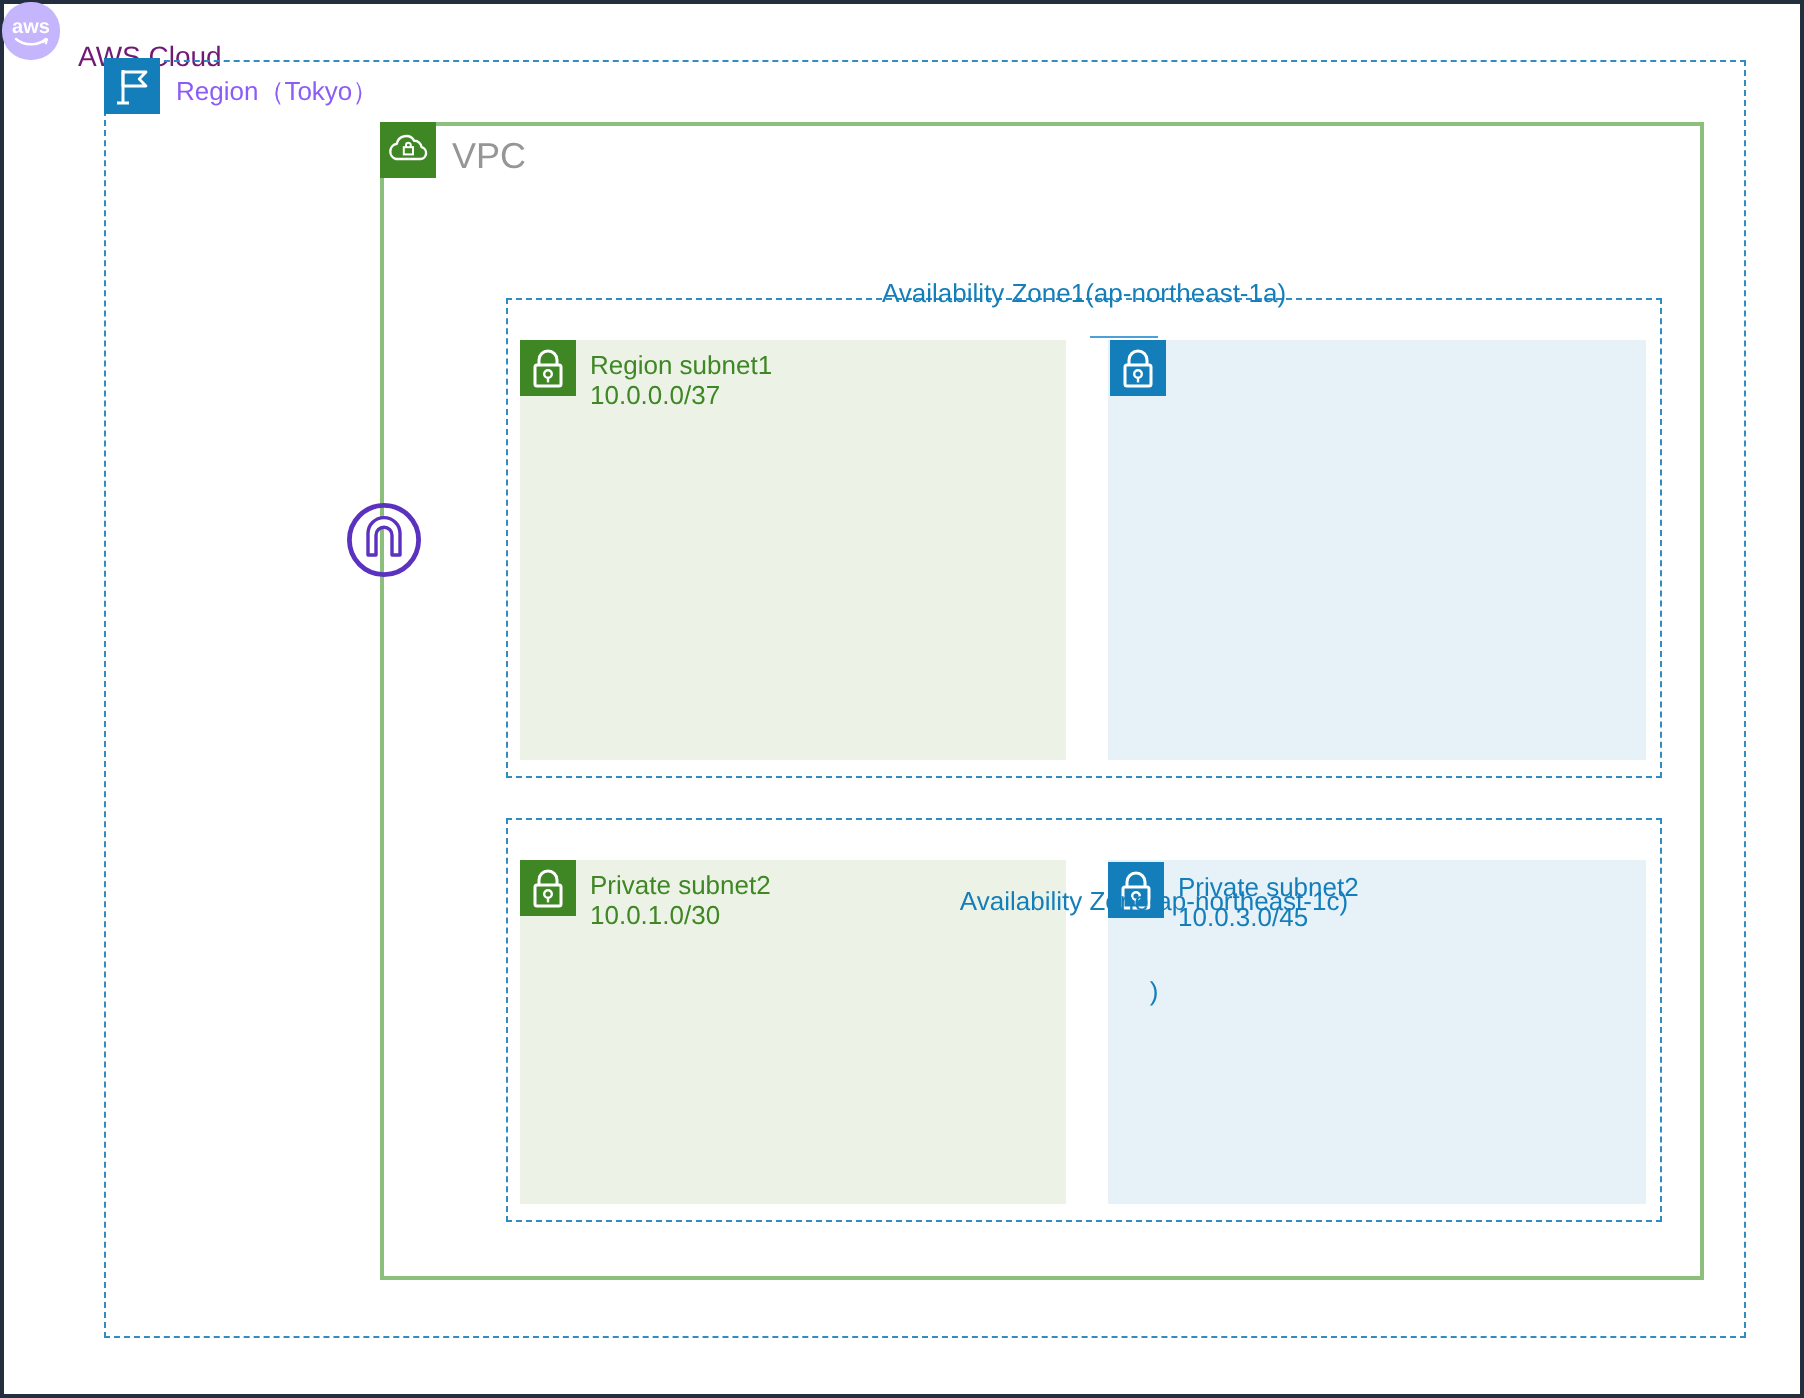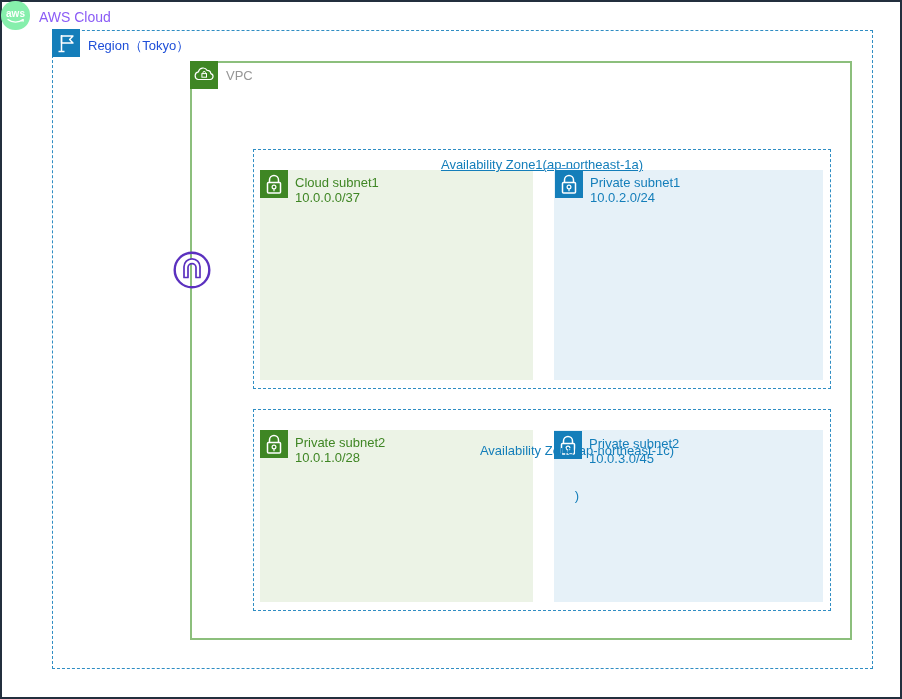--- a/index.html
+++ b/index.html
@@ -5,42 +5,42 @@
   html,body { margin:0; padding:0; background:#ffffff; }
   .canvas {
     position:relative; width:902px; height:699px; background:#ffffff;
     font-family:"Liberation Sans", sans-serif; overflow:hidden;
   }
   .abs { position:absolute; }
   .box { position:absolute; box-sizing:border-box; }
 
   
   .outer { left:0; top:0; width:902px; height:699px; border:2px solid #232F3E; }
-  .aws-icon { left:1px; top:1px; width:29px; height:29px; background:#86efac;border-radius:14px; }
-  .aws-label { left:39px; top:9px; font-size:14px; color:#8b5cf6; white-space:nowrap; }
+  .aws-icon { left:1px; top:1px; width:29px; height:29px; background:#c4b5fd;border-radius:14px; }
+  .aws-label { left:39px; top:20px; font-size:14px; color:#701a75; white-space:nowrap; }
 
   
   .region { left:52px; top:30px; width:821px; height:639px; border:1px dashed #2F8DC3; }
   .region-icon { left:52px; top:29px; width:28px; height:28px; background:#147EBA; }
-  .region-label { left:88px; top:37px; font-size:13px; color:#1d4ed8; white-space:nowrap; }
+  .region-label { left:88px; top:37px; font-size:13px; color:#8b5cf6; white-space:nowrap; }
 
   
   .vpc { left:190px; top:61px; width:662px; height:579px; border:2px solid #8CBF7C; }
   .vpc-icon { left:190px; top:61px; width:28px; height:28px; background:#3F8624; }
-  .vpc-label { left:226px; top:68px; font-size:13px; color:#969696; white-space:nowrap; }
+  .vpc-label { left:226px; top:68px; font-size:18px; color:#969696; white-space:nowrap; }
 
   
   .igw { left:171px; top:249px; width:42px; height:42px; z-index:6; }
 
   
   .az { border:1px dashed #2F8DC3; }
   .az1 { left:253px; top:149px; width:578px; height:240px; }
   .az2 { left:253px; top:409px; width:578px; height:202px; }
   .az-label { position:absolute; text-align:center; color:#147EBA; font-size:13px; line-height:15px; z-index:3; white-space:pre; }
-  .az1-label { left:253px; top:157px; width:578px;text-decoration:underline; }
+  .az1-label { left:253px; top:139px; width:578px; }
   .az2-label { left:253px; top:413px; width:648px; }
   .label-underline { left:545px; top:168px; width:34px; height:1px; background:#4C9FD8; z-index:4; }
 
   
   .subnet { position:absolute; }
   .fill-public { background:#ECF3E6; }
   .fill-private { background:#E6F1F8; }
   .p1 { left:260px; top:170px; width:273px; height:210px; }
   .pr1 { left:554px; top:170px; width:269px; height:210px; }
   .p2 { left:260px; top:430px; width:273px; height:172px; }
@@ -113,56 +113,52 @@
   <div class="subnet fill-public p1"></div>
   <div class="subnet-icon icon-green p1i">
     <svg width="28" height="28" viewBox="0 0 28 28">
       <path d="M9.5,12.5 V10 a4.5,4.5 0 0 1 9,0 v2.5" fill="none" stroke="#ffffff" stroke-width="1.5"></path>
       <rect x="7.5" y="12.5" width="13" height="10.5" rx="1" fill="none" stroke="#ffffff" stroke-width="1.5"></rect>
       <circle cx="14" cy="17" r="1.9" fill="none" stroke="#ffffff" stroke-width="1.2"></circle>
       <line x1="14" y1="18.9" x2="14" y2="21.2" stroke="#ffffff" stroke-width="1.2"></line>
     </svg>
   </div>
   <div class="subnet-label text-green p1l">
-    <div>Cloud subnet1</div>
+    <div>Region subnet1</div>
     <div>10.0.0.0/37</div>
   </div>
 
   <div class="subnet fill-private pr1"></div>
   <div class="subnet-icon icon-blue pr1i">
     <svg width="28" height="28" viewBox="0 0 28 28">
       <path d="M9.5,12.5 V10 a4.5,4.5 0 0 1 9,0 v2.5" fill="none" stroke="#ffffff" stroke-width="1.5"></path>
       <rect x="7.5" y="12.5" width="13" height="10.5" rx="1" fill="none" stroke="#ffffff" stroke-width="1.5"></rect>
       <circle cx="14" cy="17" r="1.9" fill="none" stroke="#ffffff" stroke-width="1.2"></circle>
       <line x1="14" y1="18.9" x2="14" y2="21.2" stroke="#ffffff" stroke-width="1.2"></line>
     </svg>
-  </div>
-  <div class="subnet-label text-blue pr1l">
-    <div>Private subnet1</div>
-    <div>10.0.2.0/24</div>
   </div>
 
   <div class="box az az2"></div>
   <div class="az-label az2-label">
     <div>Availability Zone(ap-northeast-1c)</div>
     <div>)</div>
   </div>
 
   <div class="subnet fill-public p2"></div>
   <div class="subnet-icon icon-green p2i">
     <svg width="28" height="28" viewBox="0 0 28 28">
       <path d="M9.5,12.5 V10 a4.5,4.5 0 0 1 9,0 v2.5" fill="none" stroke="#ffffff" stroke-width="1.5"></path>
       <rect x="7.5" y="12.5" width="13" height="10.5" rx="1" fill="none" stroke="#ffffff" stroke-width="1.5"></rect>
       <circle cx="14" cy="17" r="1.9" fill="none" stroke="#ffffff" stroke-width="1.2"></circle>
       <line x1="14" y1="18.9" x2="14" y2="21.2" stroke="#ffffff" stroke-width="1.2"></line>
     </svg>
   </div>
   <div class="subnet-label text-green p2l">
     <div>Private subnet2</div>
-    <div>10.0.1.0/28</div>
+    <div>10.0.1.0/30</div>
   </div>
 
   <div class="subnet fill-private pr2"></div>
   <div class="subnet-icon icon-blue pr2i">
     <svg width="28" height="28" viewBox="0 0 28 28">
       <path d="M9.5,12.5 V10 a4.5,4.5 0 0 1 9,0 v2.5" fill="none" stroke="#ffffff" stroke-width="1.5"></path>
       <rect x="7.5" y="12.5" width="13" height="10.5" rx="1" fill="none" stroke="#ffffff" stroke-width="1.5"></rect>
       <circle cx="14" cy="17" r="1.9" fill="none" stroke="#ffffff" stroke-width="1.2"></circle>
       <line x1="14" y1="18.9" x2="14" y2="21.2" stroke="#ffffff" stroke-width="1.2"></line>
     </svg>

